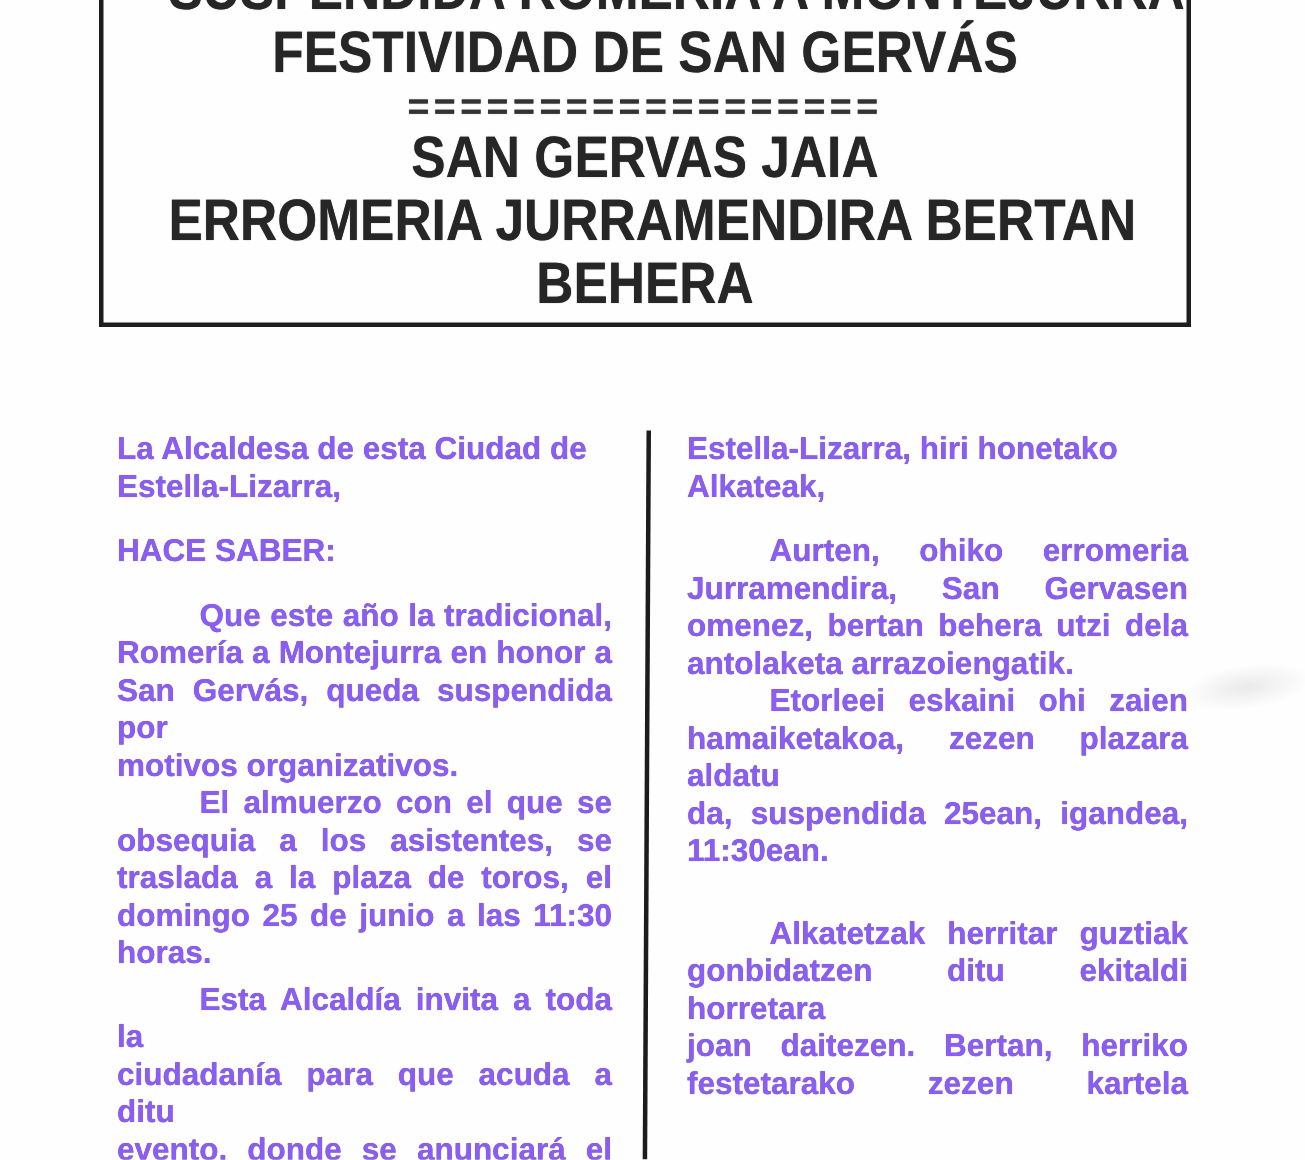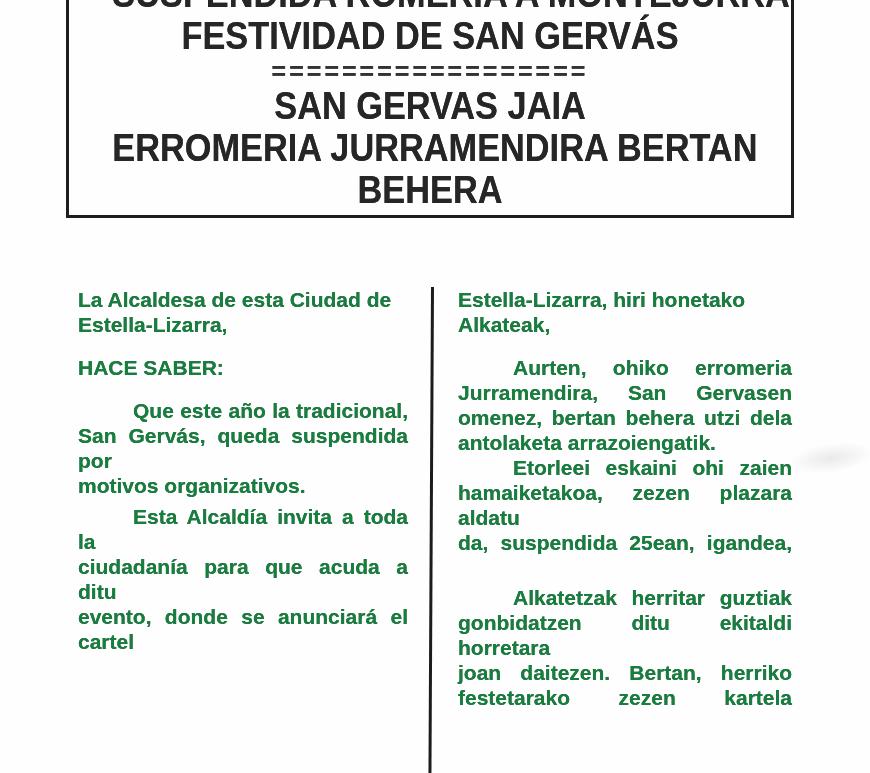--- a/index.html
+++ b/index.html
@@ -56,21 +56,21 @@
     top: 287px;
     width: 330px;
     color: #2b2b2b;
   }
   .col.left  { left: 78px;  }
   .col.right { left: 458px; width: 334px; }
   .line {
     font-weight: 700;
     font-size: 21px;
     line-height: 25px;
-    color: #15803d;
+    color: #8b5cf6;
     text-shadow: 0 0 0.5px rgba(43,43,43,0.8);
   }
   .j {
     text-align: justify;
     text-align-last: justify;
   }
   .last { text-align-last: left; }
   .indent { text-indent: 55px; }
   .salut { text-align: left; }
   .heading { margin-top: 18px; text-align: left; }
@@ -113,22 +113,30 @@
     <div class="hline hbig">ERROMERIA JURRAMENDIRA BERTAN</div>
     <div class="hline hbig">BEHERA</div>
   </div>
 
   <div class="col left" id="col-left">
       <div class="line salut">La Alcaldesa de esta Ciudad de</div>
       <div class="line salut">Estella-Lizarra,</div>
       <div class="line heading">HACE SABER:</div>
       <div class="para p0">
         <div class="line j indent">Que este año la tradicional,</div>
+        <div class="line j">Romería a Montejurra en honor a</div>
         <div class="line j">San Gervás, queda suspendida por</div>
         <div class="line j last">motivos organizativos.</div>
+      </div>
+      <div class="para p1">
+        <div class="line j indent">El almuerzo con el que se</div>
+        <div class="line j">obsequia a los asistentes, se</div>
+        <div class="line j">traslada a la plaza de toros, el</div>
+        <div class="line j">domingo 25 de junio a las 11:30</div>
+        <div class="line j last">horas.</div>
       </div>
       <div class="para p2">
         <div class="line j indent">Esta Alcaldía invita a toda la</div>
         <div class="line j">ciudadanía para que acuda a ditu</div>
         <div class="line j">evento, donde se anunciará el cartel</div>
       </div>
     </div>
 
   <div class="vdivider"></div>
 
@@ -138,20 +146,21 @@
       <div class="para p0">
         <div class="line j indent">Aurten, ohiko erromeria</div>
         <div class="line j">Jurramendira, San Gervasen</div>
         <div class="line j">omenez, bertan behera utzi dela</div>
         <div class="line j last">antolaketa arrazoiengatik.</div>
       </div>
       <div class="para p1">
         <div class="line j indent">Etorleei eskaini ohi zaien</div>
         <div class="line j">hamaiketakoa, zezen plazara aldatu</div>
         <div class="line j">da, suspendida 25ean, igandea,</div>
+        <div class="line j last">11:30ean.</div>
       </div>
       <div class="para p2">
         <div class="line j indent">Alkatetzak herritar guztiak</div>
         <div class="line j">gonbidatzen ditu ekitaldi horretara</div>
         <div class="line j">joan daitezen. Bertan, herriko</div>
         <div class="line j">festetarako zezen kartela</div>
       </div>
     </div>
 
   <div class="smudge"></div>

